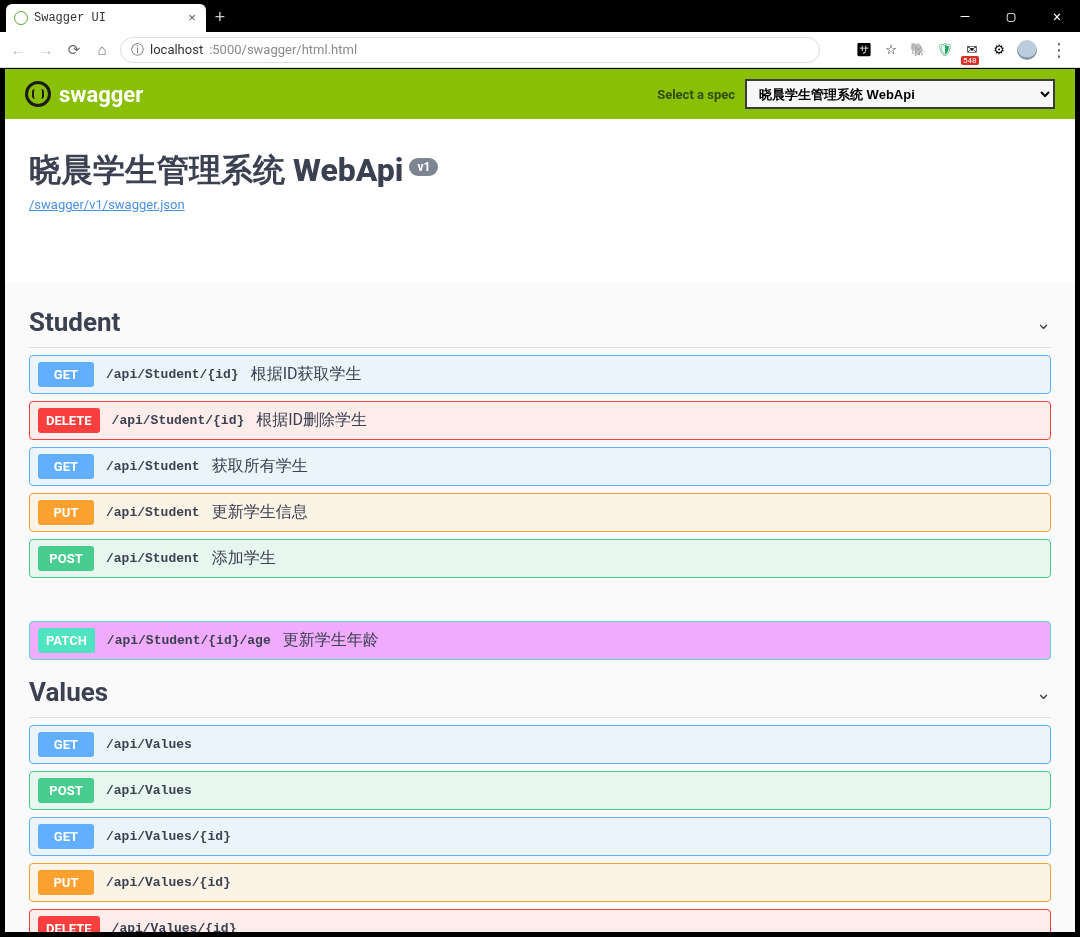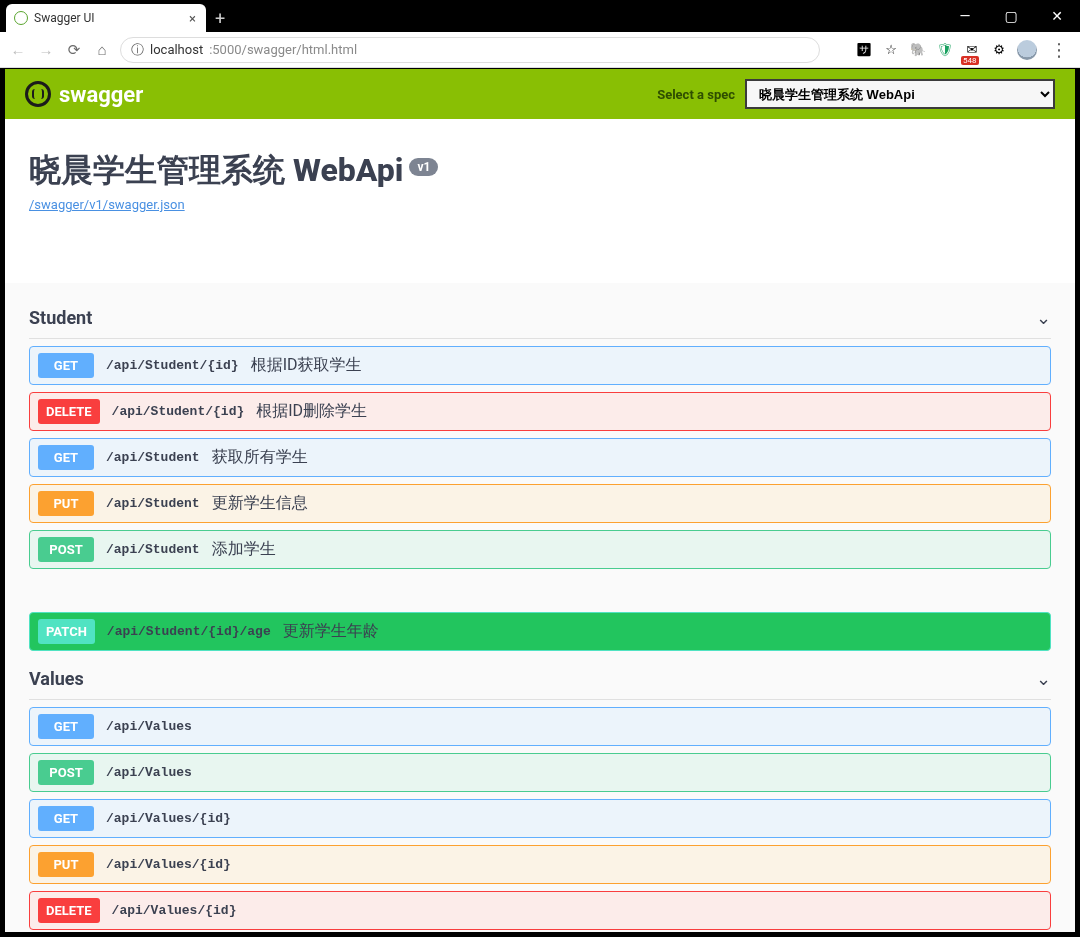--- a/index.html
+++ b/index.html
@@ -1,19 +1,19 @@
 <!DOCTYPE html>
 <html><head>
 <meta charset="utf-8">
 <style>
   * { box-sizing: border-box; margin: 0; padding: 0; }
   html, body { width: 1080px; height: 937px; font-family: -apple-system, BlinkMacSystemFont, "Segoe UI", Roboto, Helvetica, Arial, sans-serif; overflow: hidden; background:#000;}
   
   .window { width:1080px; height:937px; background:#000; position:relative; }
-  .titlebar { height:32px; background:#000; display:flex; align-items:stretch; color:#fff;}
+  .titlebar { height:32px; background:#000; display:flex; align-items:stretch; color:#fff;font-family:Liberation Mono, monospace;}
   .tab { display:flex; align-items:center; background:#fff; color:#333; border-top-left-radius:6px; border-top-right-radius:6px; margin-top:4px; margin-left:6px; height:28px; padding:0 10px 0 8px; width:200px; font-size:12px; gap:6px;}
   .tab .fav { width:14px;height:14px; border-radius:50%; border:1px solid #5aa52e; position:relative;}
   .tab .x { margin-left:auto; font-size:13px; color:#555;}
   .newtab { width:28px; display:flex; align-items:center; justify-content:center; color:#ccc; font-size:18px; margin-top:4px;}
   .win-controls { margin-left:auto; display:flex;}
   .win-controls div { width:46px; display:flex; align-items:center; justify-content:center; color:#fff; font-size:14px;}
   .toolbar { height:36px; background:#fff; border-bottom:1px solid #ddd; display:flex; align-items:center; padding:0 8px; gap:8px;}
   .nav-ico { width:20px; text-align:center; color:#6b6b6b; font-size:15px;}
   .nav-ico.disabled { color:#bdbdbd;}
   .omnibox { flex:0 0 700px; height:26px; border:1px solid #ddd; border-radius:14px; display:flex; align-items:center; padding:0 10px; font-size:13px; color:#666; gap:6px;}
@@ -43,35 +43,35 @@
   .sw-top-right .lbl { color:#2e4e00; font-weight:700; font-size:13px;}
   .spec-select { width:310px; height:30px; border:2px solid #3b3b3b; background:#f7f7f7; font-size:13px; padding:0 8px; font-weight:600;}
   
   .sw-info { padding:30px 24px 70px 24px; background:#fff;}
   .sw-title { font-size:32px; font-weight:800; color:#3b4151; display:flex; align-items:center; gap:6px;}
   .sw-title .ver { background:#7d8492; color:#fff; font-size:12px; font-weight:700; border-radius:12px; padding:2px 8px; position:relative; top:-4px;}
   .sw-link { color:#4990e2; font-size:13px; margin-top:4px; display:inline-block;}
   
   .sw-body { background:#fafafa; padding:14px 24px 40px 24px;}
   .tag-head { display:flex; align-items:center; padding:10px 0; border-bottom:1px solid rgba(0,0,0,.1); cursor:pointer;}
-  .tag-head h3 { font-size:18px; font-weight:700; color:#3b4151;}
+  .tag-head h3 { font-size:26px; font-weight:700; color:#3b4151;}
   .tag-head .chev { margin-left:auto; font-size:18px; color:#3b4151;}
   .opblock { margin:7px 0; border:1px solid; border-radius:4px; display:flex; align-items:center; padding:6px 8px; gap:12px; font-size:13px;}
   .method { min-width:56px; text-align:center; color:#fff; font-weight:700; font-size:13px; padding:5px 8px; border-radius:3px;}
   .op-path { font-family: "Consolas","Courier New",monospace; font-weight:700; color:#3b4151; font-size:13px;}
   .op-desc { color:#3b4151; font-size:16px;}
   .opblock.get    { background:#ecf4fb; border-color:#61affe;}
   .opblock.get .method { background:#61affe;}
   .opblock.delete { background:#fcecea; border-color:#f93e3e;}
   .opblock.delete .method { background:#f93e3e;}
   .opblock.put    { background:#fbf3e6; border-color:#fca130;}
   .opblock.put .method { background:#fca130;}
   .opblock.post   { background:#e8f6f0; border-color:#49cc90;}
   .opblock.post .method { background:#49cc90;}
-  .opblock.patch  { background:#22c55e; border-color:#50e3c2;margin-top:43px;}
+  .opblock.patch  { background:#f0abfc; border-color:#50e3c2;margin-top:43px;}
   .opblock.patch .method { background:#50e3c2;}
   .models-head { margin-top:26px; border:1px solid #d8d8d8; background:#fff; border-radius:4px; display:flex; align-items:center; padding:10px 14px;}
 </style>
 </head>
 <body>
 <div class="window">
 
   <div class="titlebar">
     <div class="tab">
       <span class="fav"></span>

